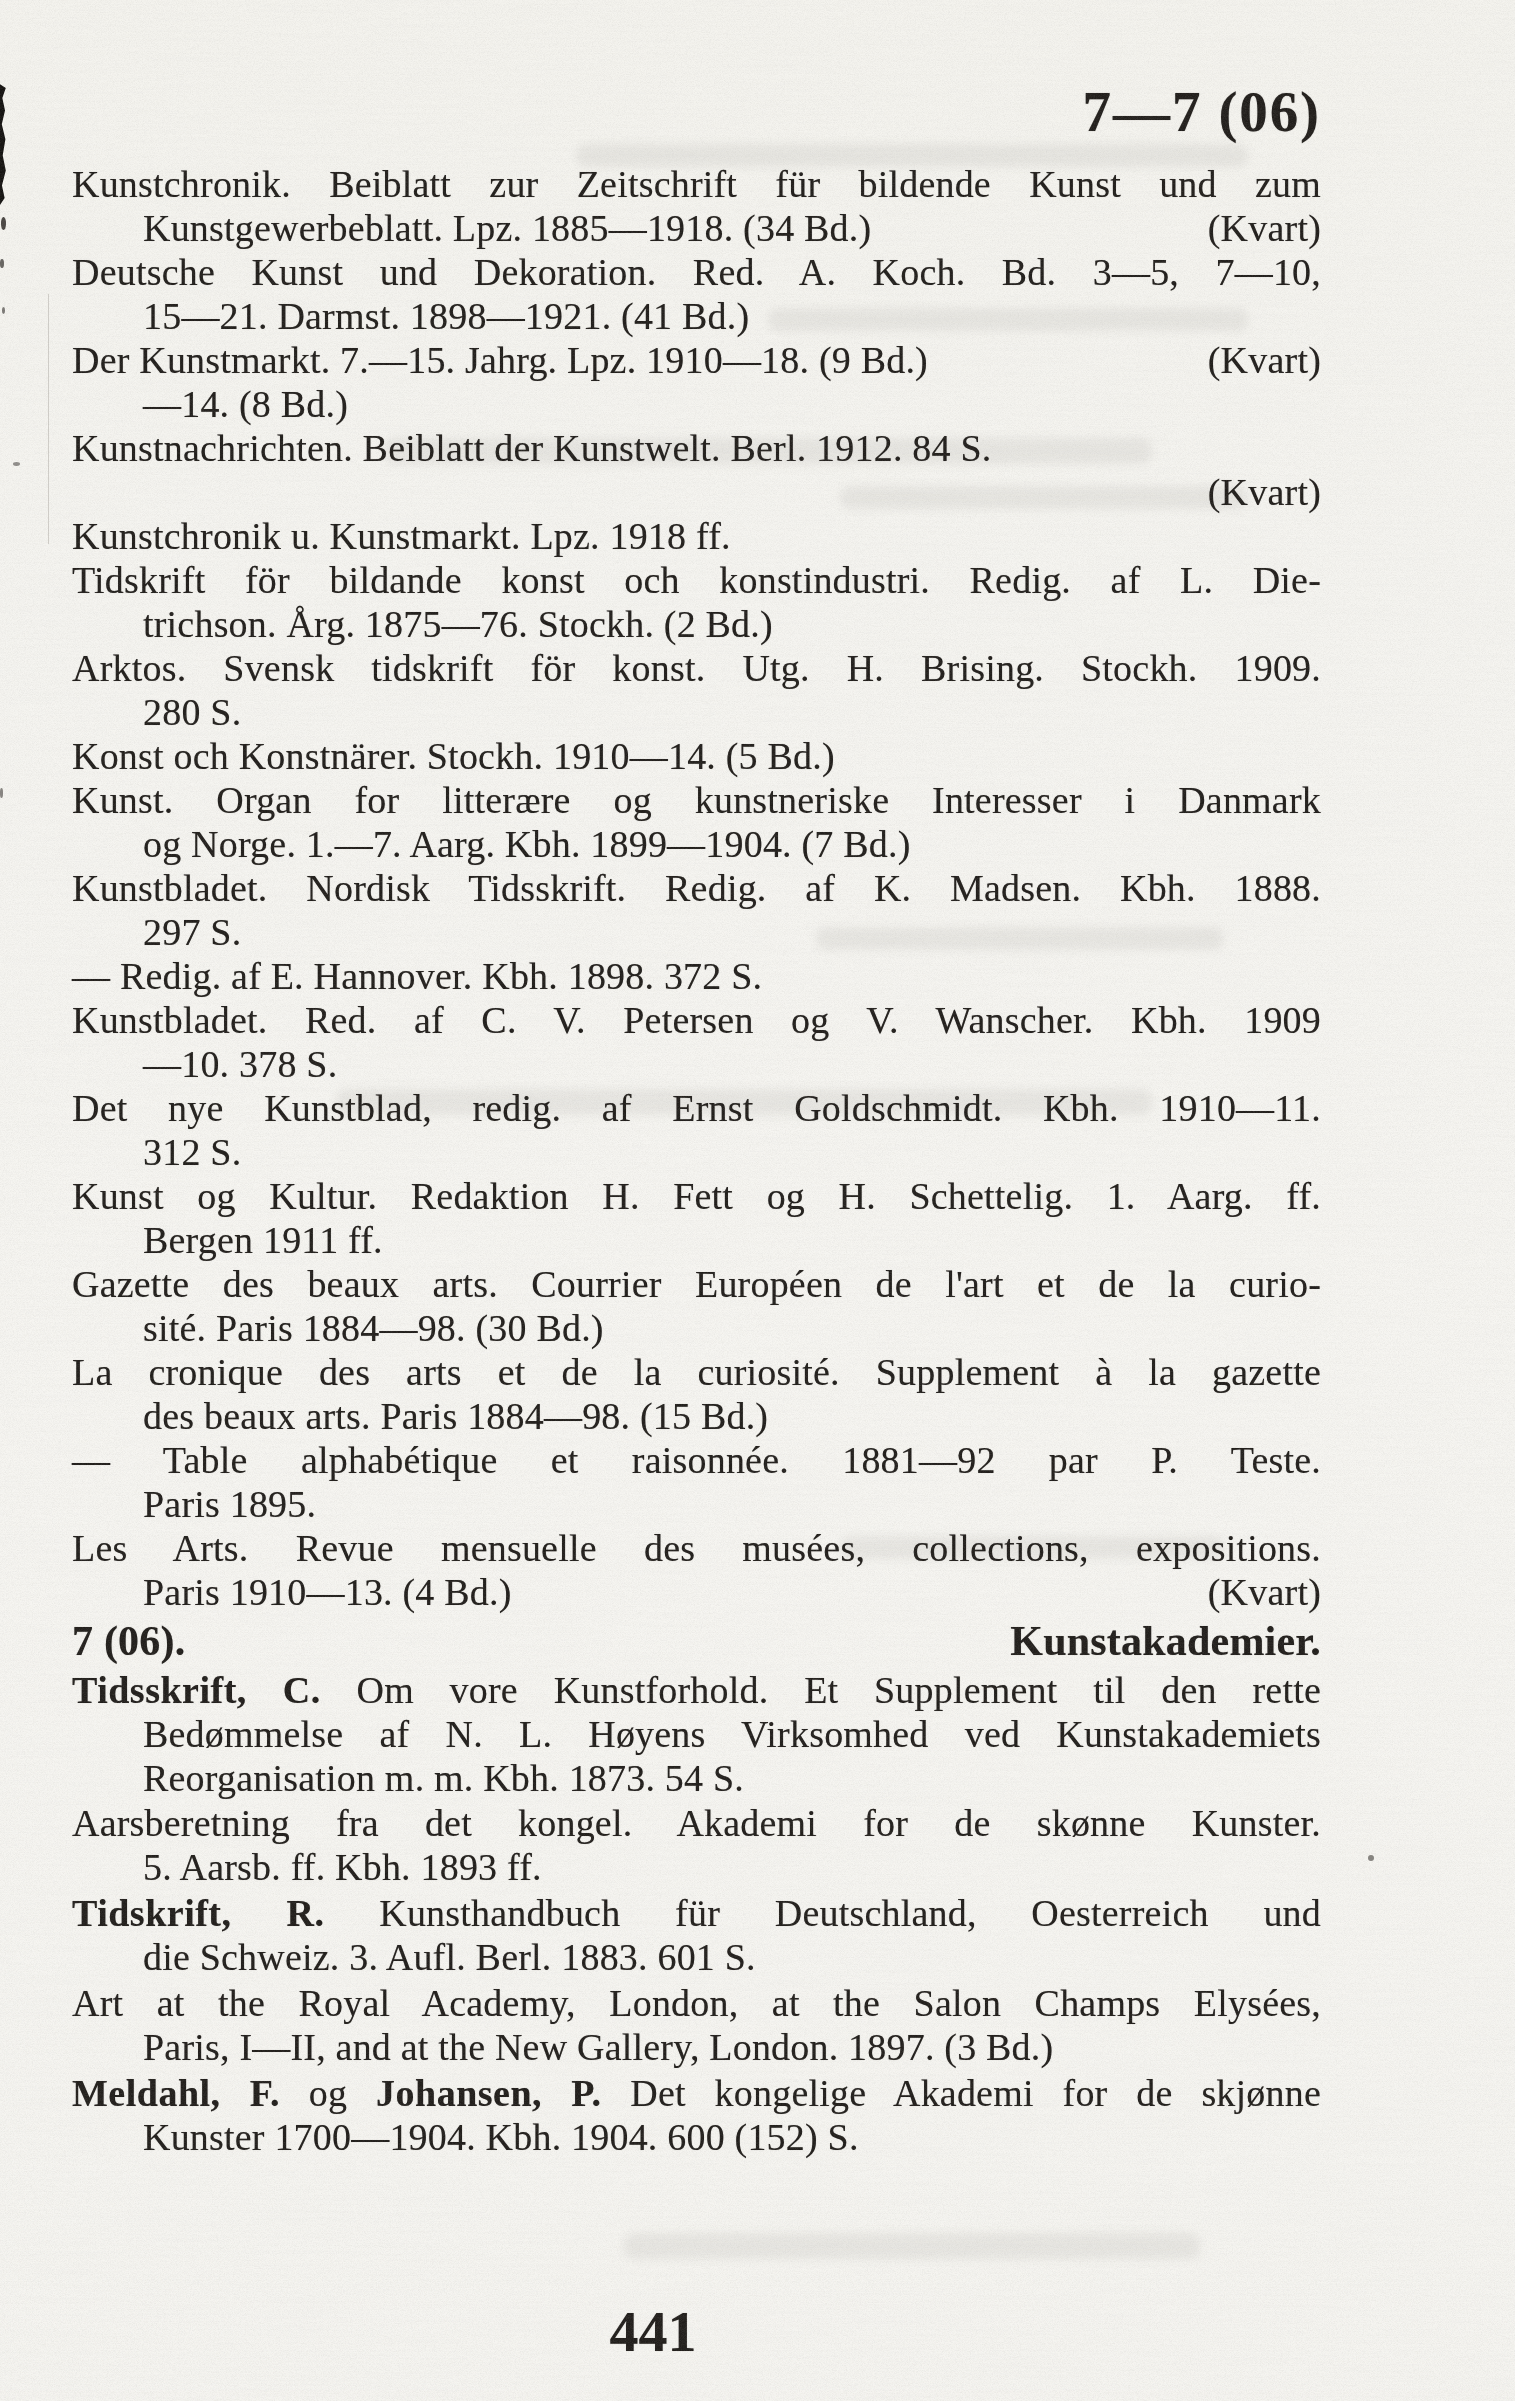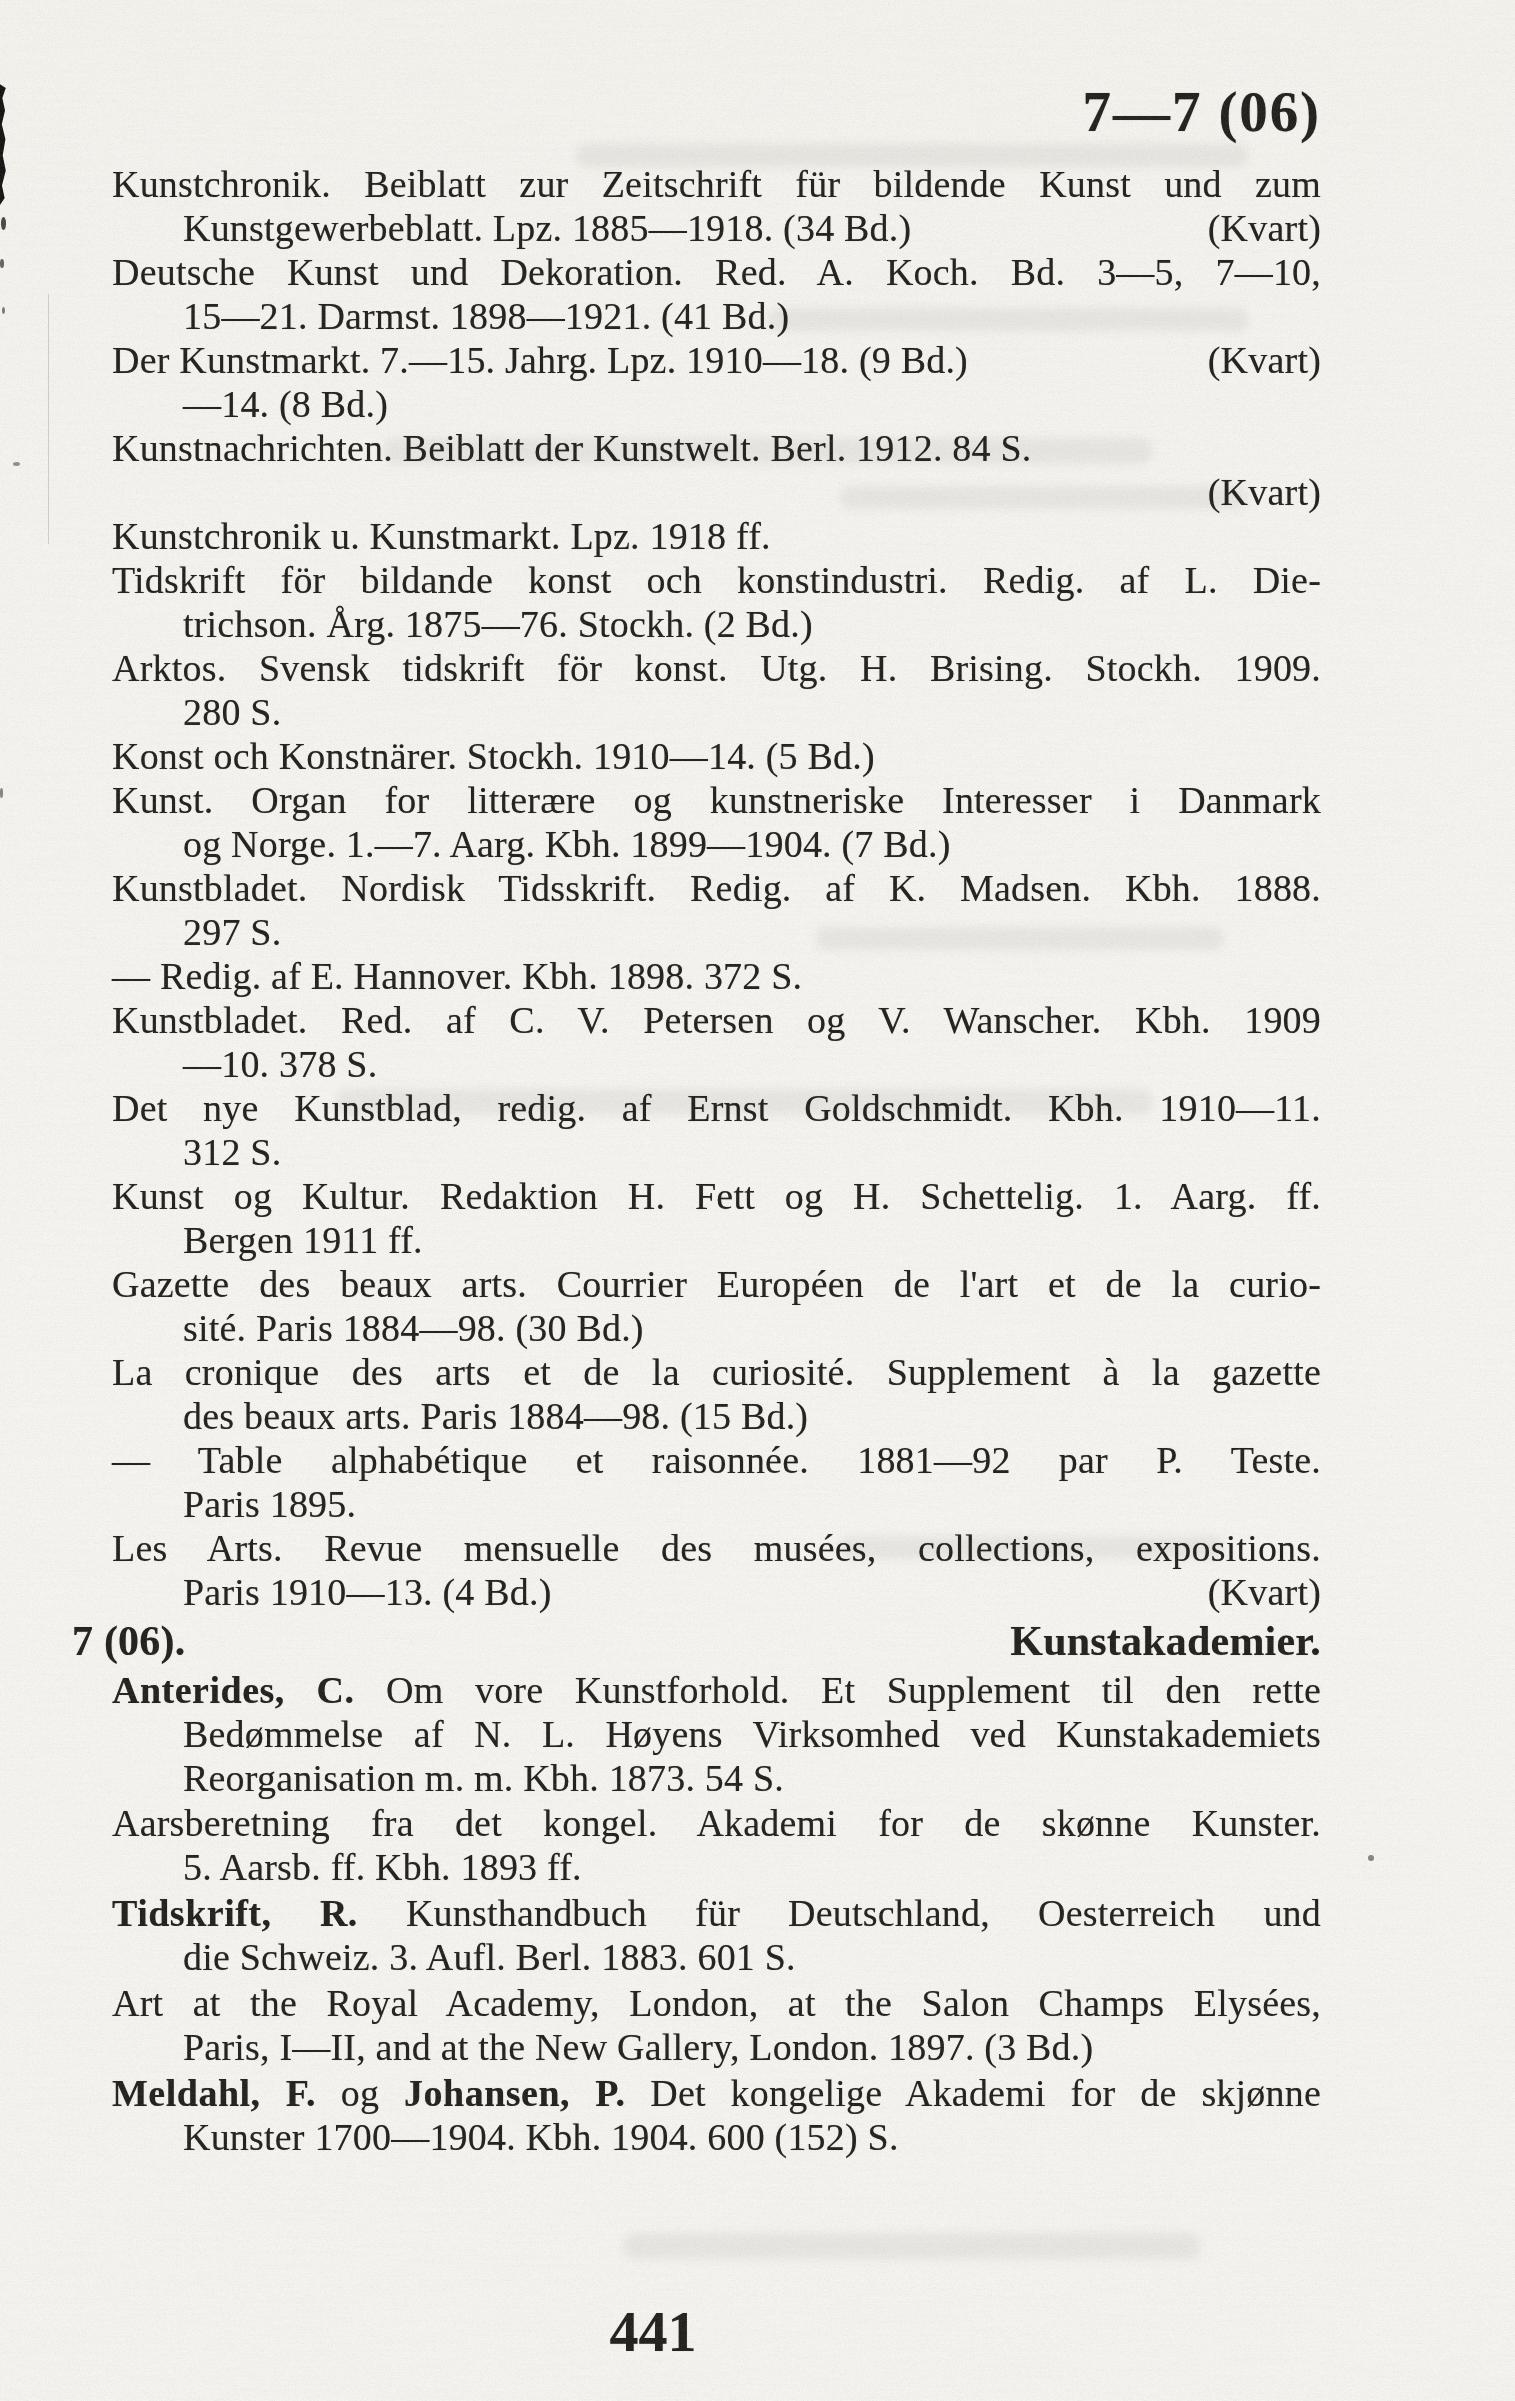--- a/index.html
+++ b/index.html
@@ -24,21 +24,21 @@
     text-shadow:0 0 1px rgba(25,22,20,.4);
   }
   
   .textblock {
     position:absolute; top:162px; left:72px; width:1249px;
     font-size:38px; line-height:44px; letter-spacing:0.2px;
     text-shadow:0 0 0.7px rgba(25,22,20,.45);
   }
   .entry { margin:0; }
   #list-academies .entry { margin-top:1.9px; }
-  .line { position:relative; height:44px; white-space:normal;margin-left:40px; }
+  .line { position:relative; height:44px; white-space:normal; }
   .line.just { text-align:justify; text-align-last:justify; }
   .ind { padding-left:71px; }
   .right-note { position:absolute; right:0; top:0; letter-spacing:0.2px; }
   .b { font-weight:bold; letter-spacing:0.5px; }
   
   .heading-line {
     position:relative; height:44px; margin-top:4.8px; margin-bottom:4.8px;
     font-size:42px; line-height:44px; font-weight:bold;
     text-shadow:0 0 0.8px rgba(25,22,20,.45);
   }
@@ -181,21 +181,21 @@
           <div class="line just"><span class="seg">Les Arts. Revue mensuelle des musées, collections, expositions.</span></div>
           <div class="line ind"><span class="seg">Paris 1910—13. (4 Bd.)</span><span class="right-note">(Kvart)</span></div>
         </div>
       </div>
     <div class="heading-line">
       <span class="h-code">7 (06).</span>
       <span class="h-title">Kunstakademier.</span>
     </div>
     <div id="list-academies">
         <div class="entry">
-          <div class="line just"><span class="seg b">Anterides, C.</span><span class="seg"> Om vore Kunstforhold. Et Supplement til den rette</span></div>
+          <div class="line just"><span class="seg b">Tidsskrift, C.</span><span class="seg"> Om vore Kunstforhold. Et Supplement til den rette</span></div>
           <div class="line ind just"><span class="seg">Bedømmelse af N. L. Høyens Virksomhed ved Kunstakademiets</span></div>
           <div class="line ind"><span class="seg">Reorganisation m. m. Kbh. 1873. 54 S.</span></div>
         </div>
         <div class="entry">
           <div class="line just"><span class="seg">Aarsberetning fra det kongel. Akademi for de skønne Kunster.</span></div>
           <div class="line ind"><span class="seg">5. Aarsb. ff. Kbh. 1893 ff.</span></div>
         </div>
         <div class="entry">
           <div class="line just"><span class="seg b">Tidskrift, R.</span><span class="seg"> Kunsthandbuch für Deutschland, Oesterreich und</span></div>
           <div class="line ind"><span class="seg">die Schweiz. 3. Aufl. Berl. 1883. 601 S.</span></div>

